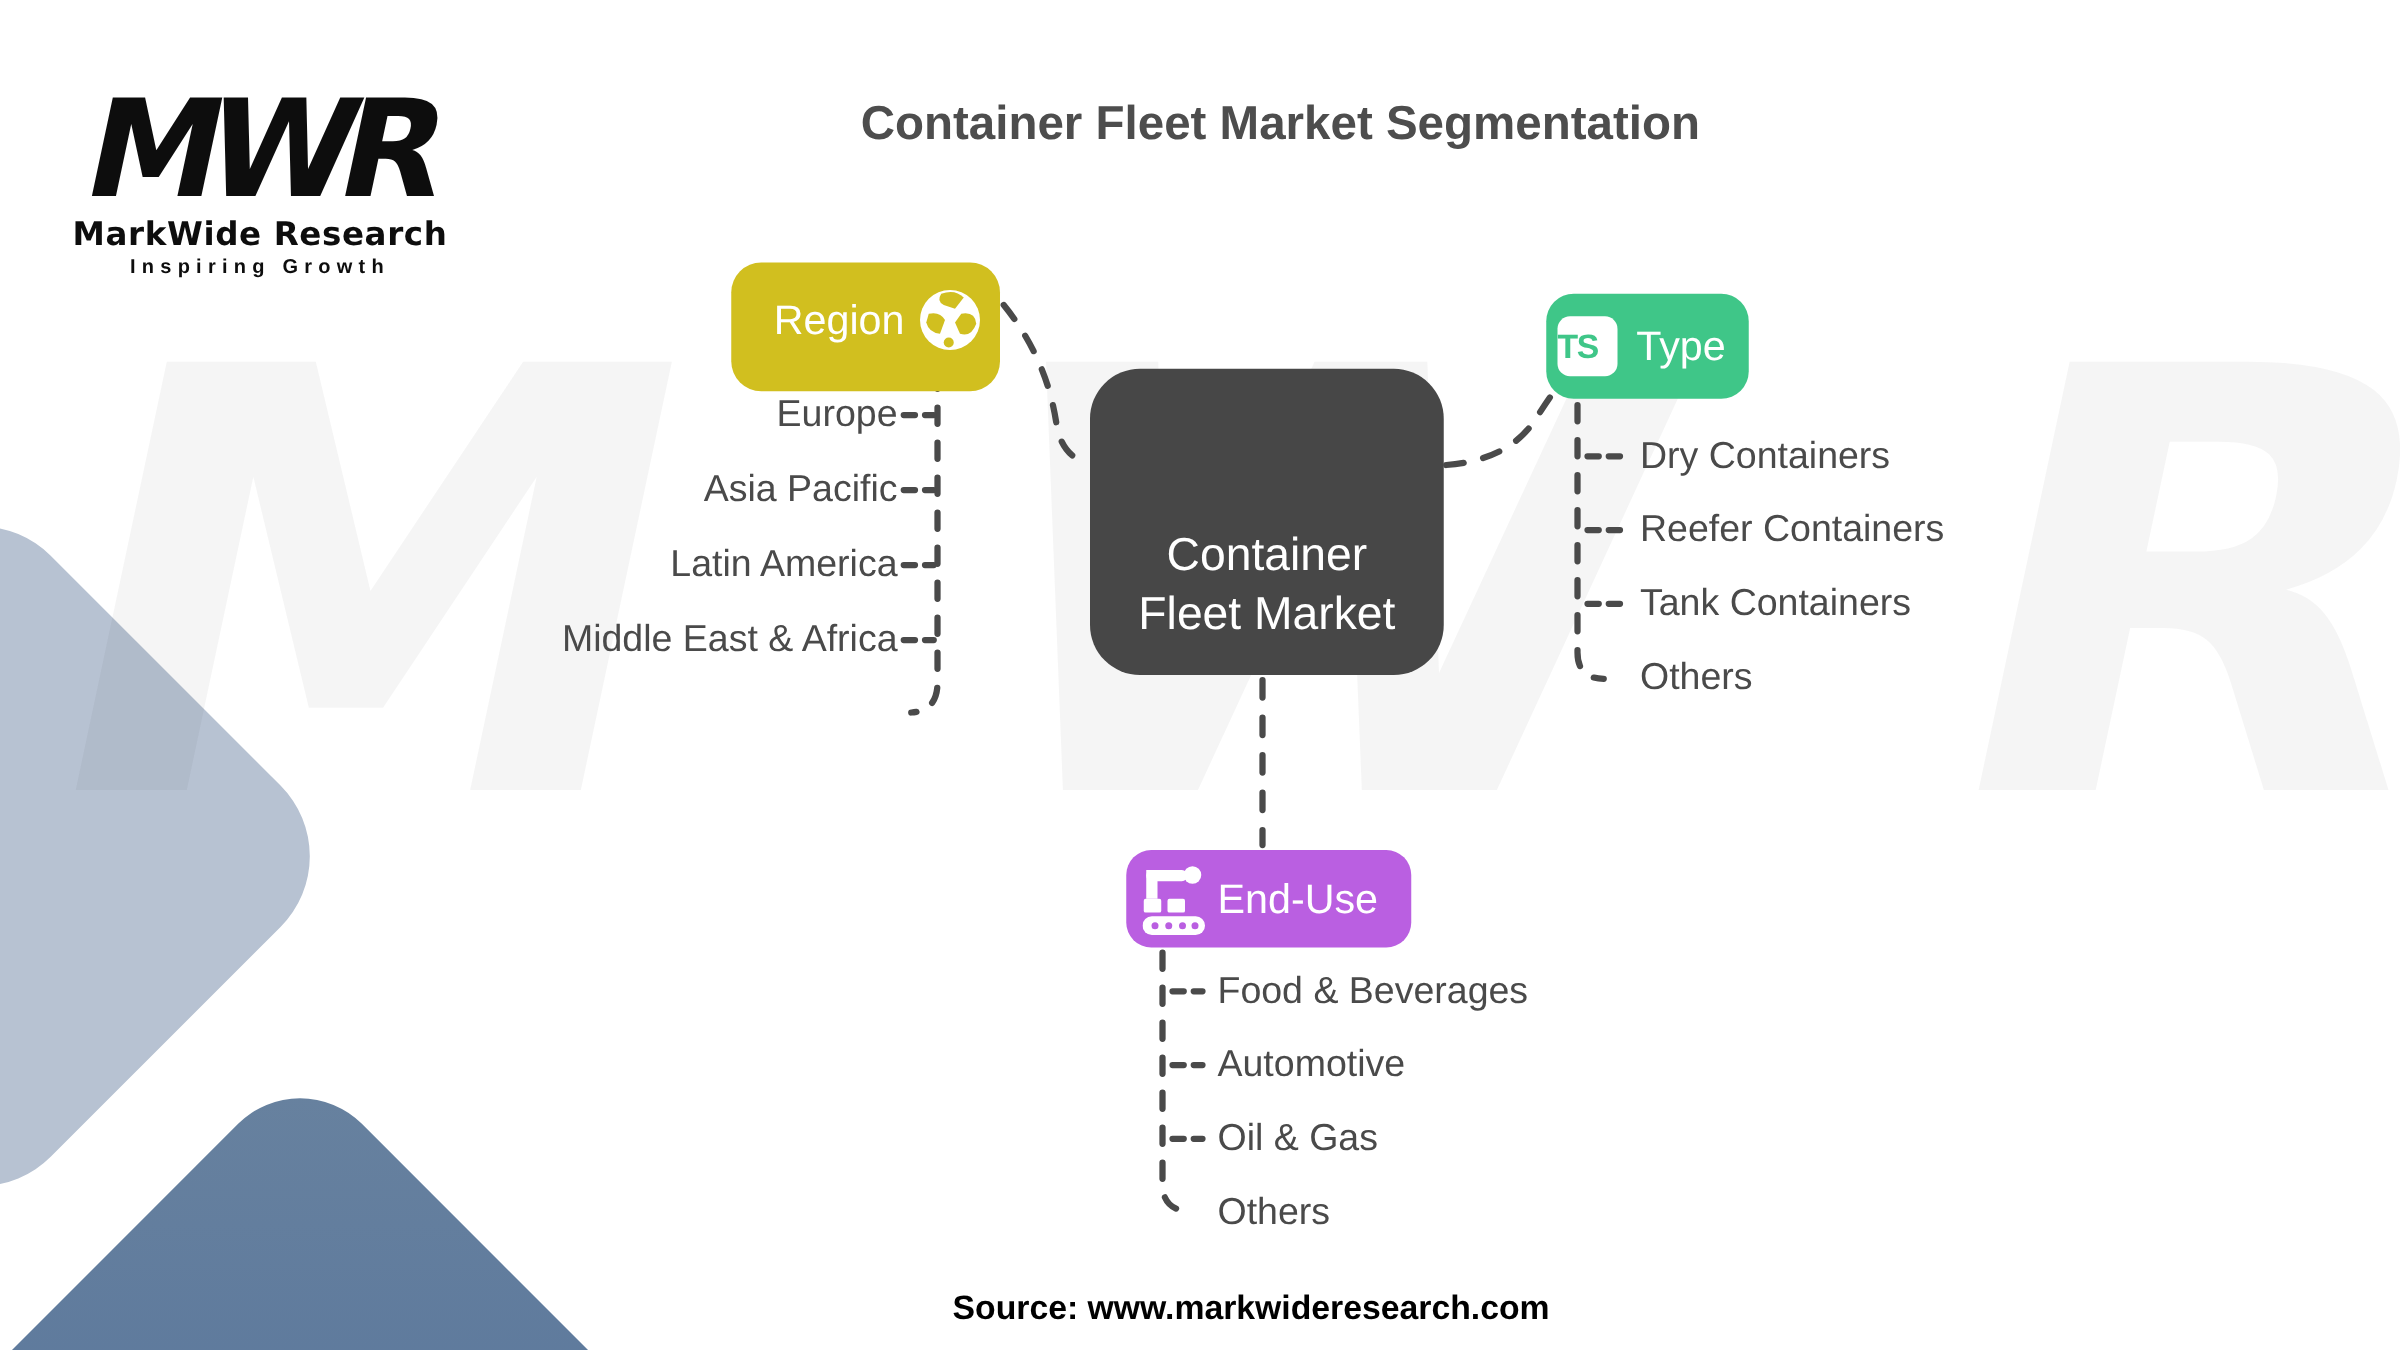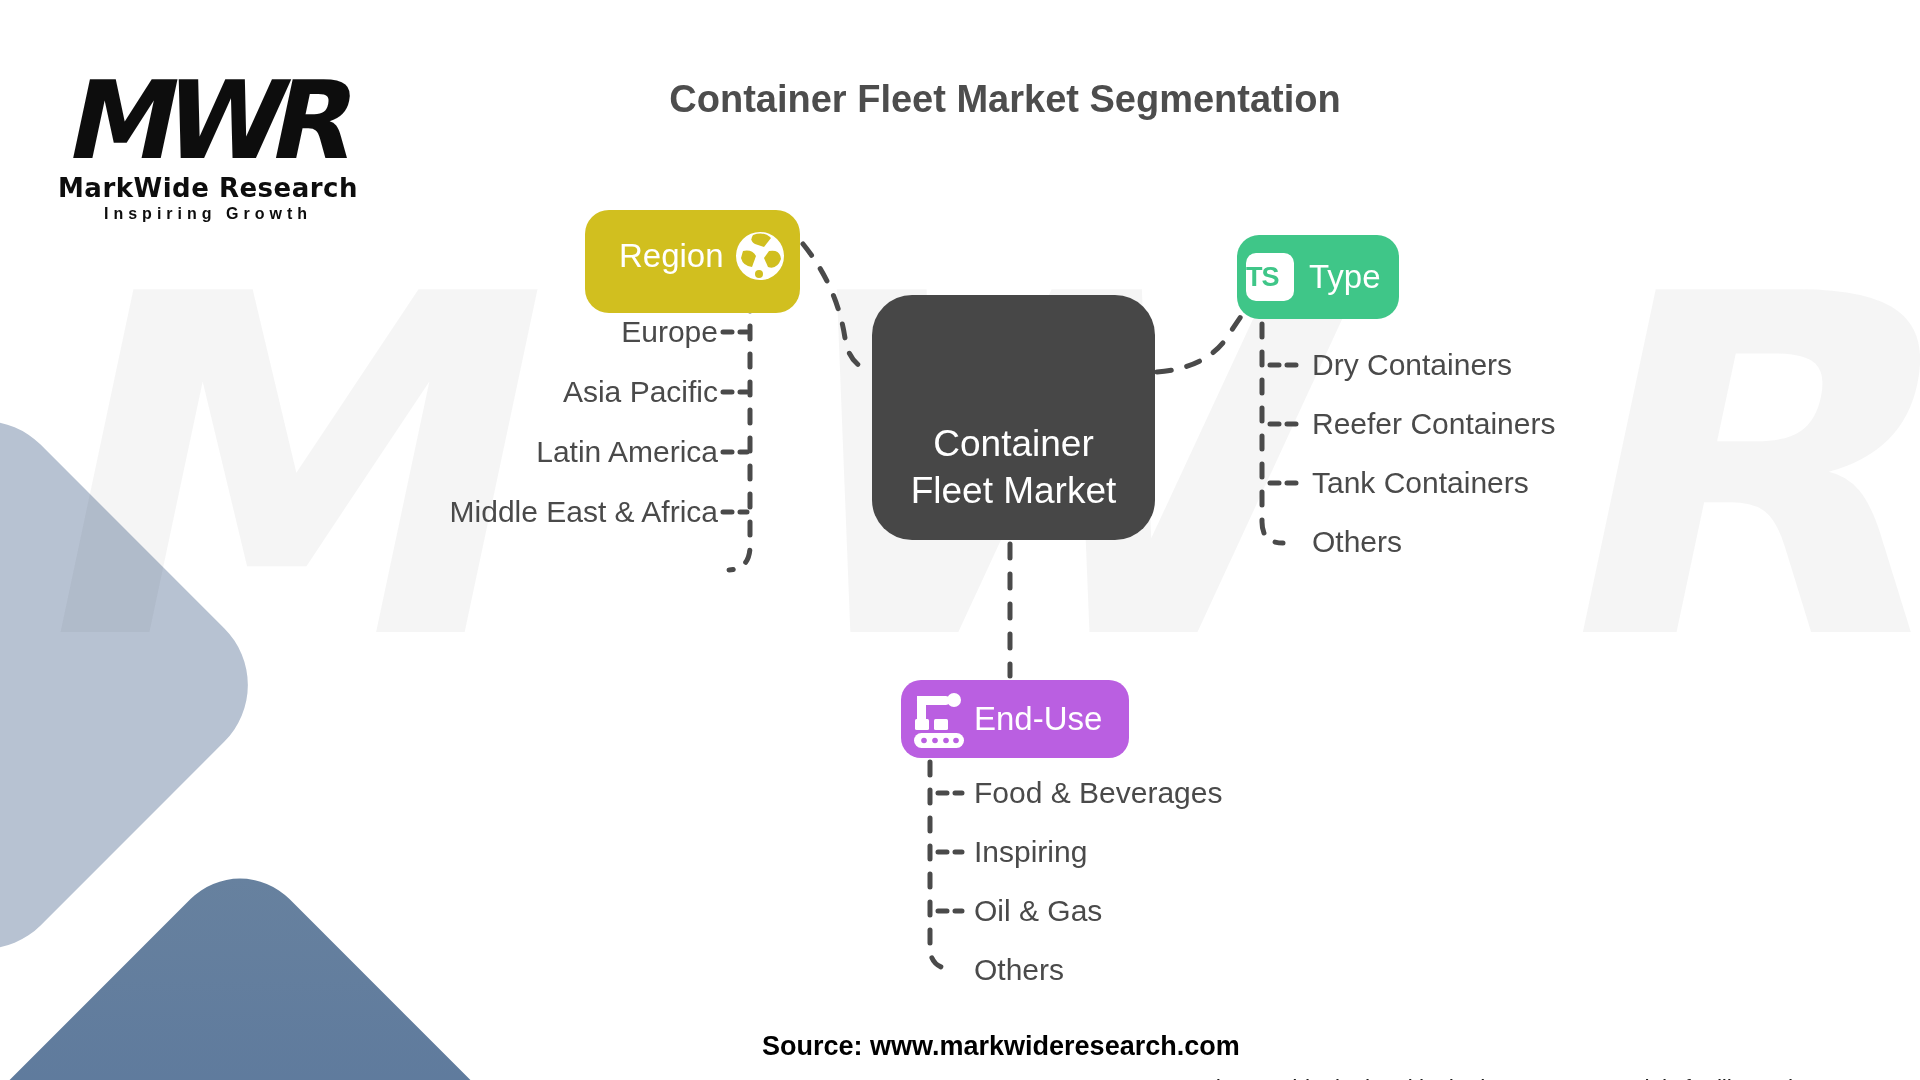--- a/index.html
+++ b/index.html
@@ -21,21 +21,21 @@
 
   
   .logo { position:absolute; left:58px; top:62px; width:300px; text-align:center; color:#0d0d0d; }
   .logo-mark { font-family:"DejaVu Sans", sans-serif; font-size:108px; font-weight:900;
                letter-spacing:-12px; transform:skewX(-12deg); line-height:1.1; }
   .logo-name { font-family:"DejaVu Sans", sans-serif; font-size:26px; font-weight:700;
                letter-spacing:0.5px; margin-top:-8px; }
   .logo-tagline { font-family:Liberation Sans, sans-serif; font-size:16px; font-weight:700;
                   letter-spacing:5px; margin-top:2px; }
 
-  .page-title { position:absolute; left:650px; top:78px; width:710px; text-align:center;
+  .page-title { position:absolute; left:650px; top:78px; width:710px; text-align:right;
                 font-size:38px; font-weight:700; color:#4d4d4d; }
 
   .connectors { position:absolute; left:0; top:0; width:1920px; height:1080px; }
   .connectors path { fill:none; stroke:#4a4a4a; stroke-width:5; stroke-linecap:round; }
   .dashA { stroke-dasharray:14 16; }
   .dashB { stroke-dasharray:13 15; }
   .dashT { stroke-dasharray:9 8; }
 
   
   .center-box { position:absolute; left:872px; top:295px; width:283px; height:245px;
@@ -160,21 +160,21 @@
 
   <div class="ilist list-type">
     <div class="item">Dry Containers</div>
     <div class="item">Reefer Containers</div>
     <div class="item">Tank Containers</div>
     <div class="item">Others</div>
   </div>
 
   <div class="ilist list-enduse">
     <div class="item">Food &amp; Beverages</div>
-    <div class="item">Inspiring</div>
+    <div class="item">Automotive</div>
     <div class="item">Oil &amp; Gas</div>
     <div class="item">Others</div>
   </div>
 
   <div class="footer-source">Source: www.markwideresearch.com</div>
   <div class="footer-disclaimer">*The graphic depicted in the image serves solely for illustrative purposes</div>
 
 </div>
 
 </body></html>

